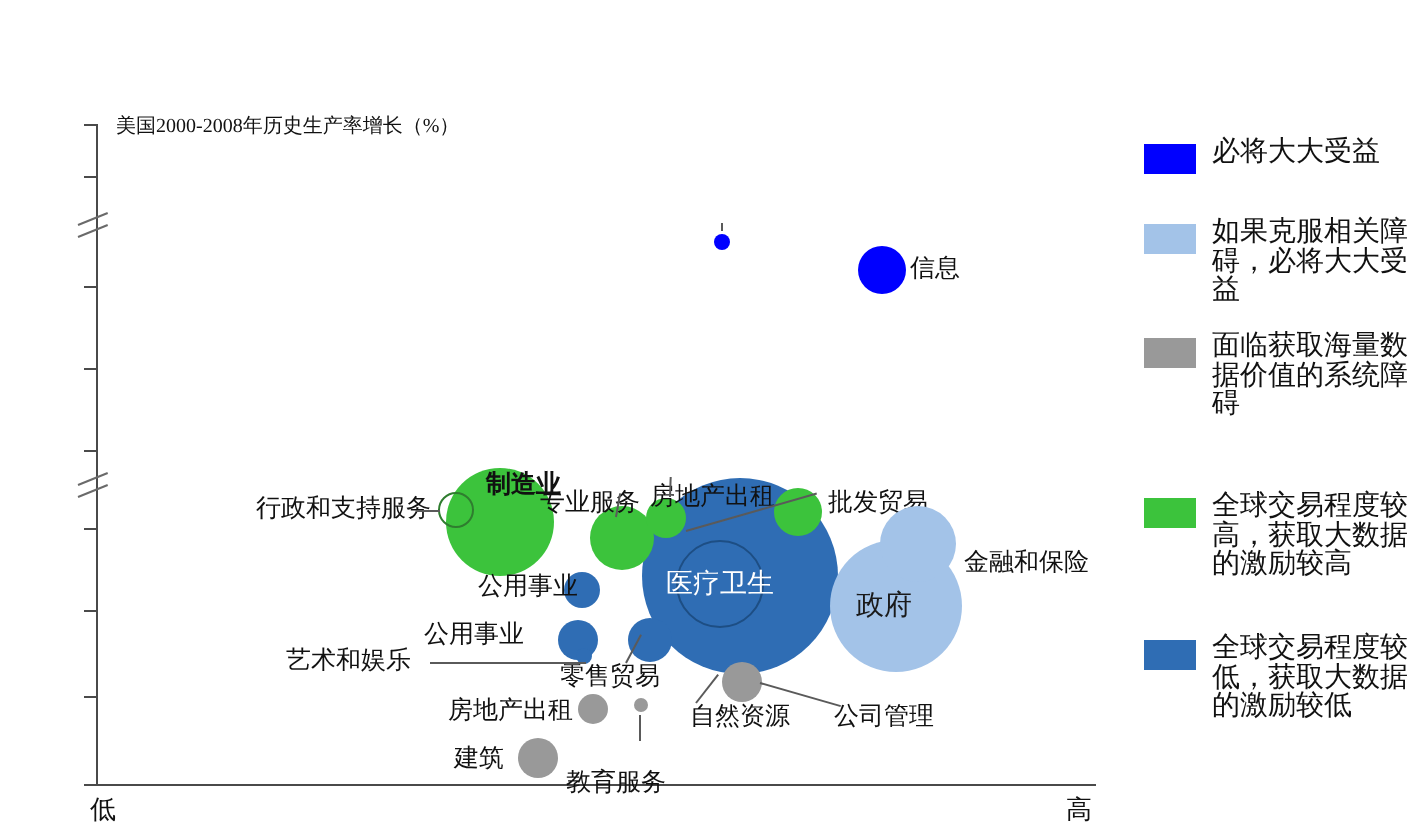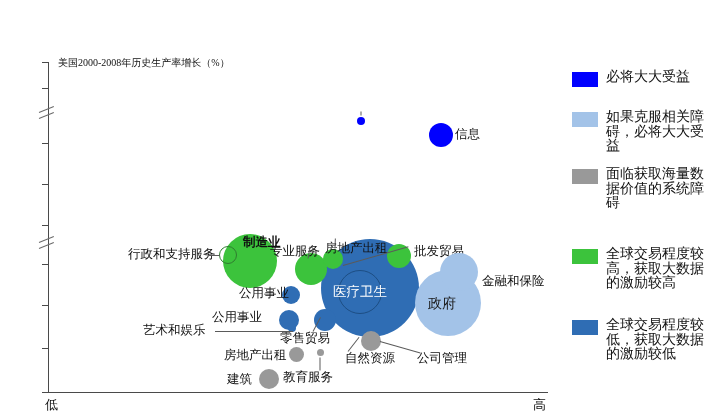--- a/index.html
+++ b/index.html
@@ -165,21 +165,21 @@
   <div class="blabel" style="left:345px;top:352px;">自然资源</div>
   <div class="lead" style="left:348px;top:351px;width:18px;transform:rotate(-52deg);"></div>
 
   <div class="blabel" style="left:417px;top:352px;">公司管理</div>
   <div class="lead" style="left:380px;top:341px;width:42px;transform:rotate(16deg);"></div>
 
   <div class="bub" style="left:289px;top:347px;width:15px;height:15px;background:#999999;"></div>
   <div class="blabel" style="left:224px;top:349px;">房地产出租</div>
 
   <div class="bub" style="left:317px;top:349px;width:7px;height:7px;background:#999999;"></div>
-  <div class="blabel" style="left:283px;top:371px;">教育服务</div>
+  <div class="blabel" style="left:283px;top:385px;">教育服务</div>
   <div class="lead" style="left:320px;top:357px;width:13px;transform:rotate(90deg);"></div>
 
   <div class="bub" style="left:259px;top:369px;width:20px;height:20px;background:#999999;"></div>
   <div class="blabel" style="left:227px;top:373px;">建筑</div>
 
   <div class="xcap" style="left:45px;top:396px;">低</div>
   <div class="xcap" style="left:533px;top:396px;">高</div>
 
   <div class="legend">
 

